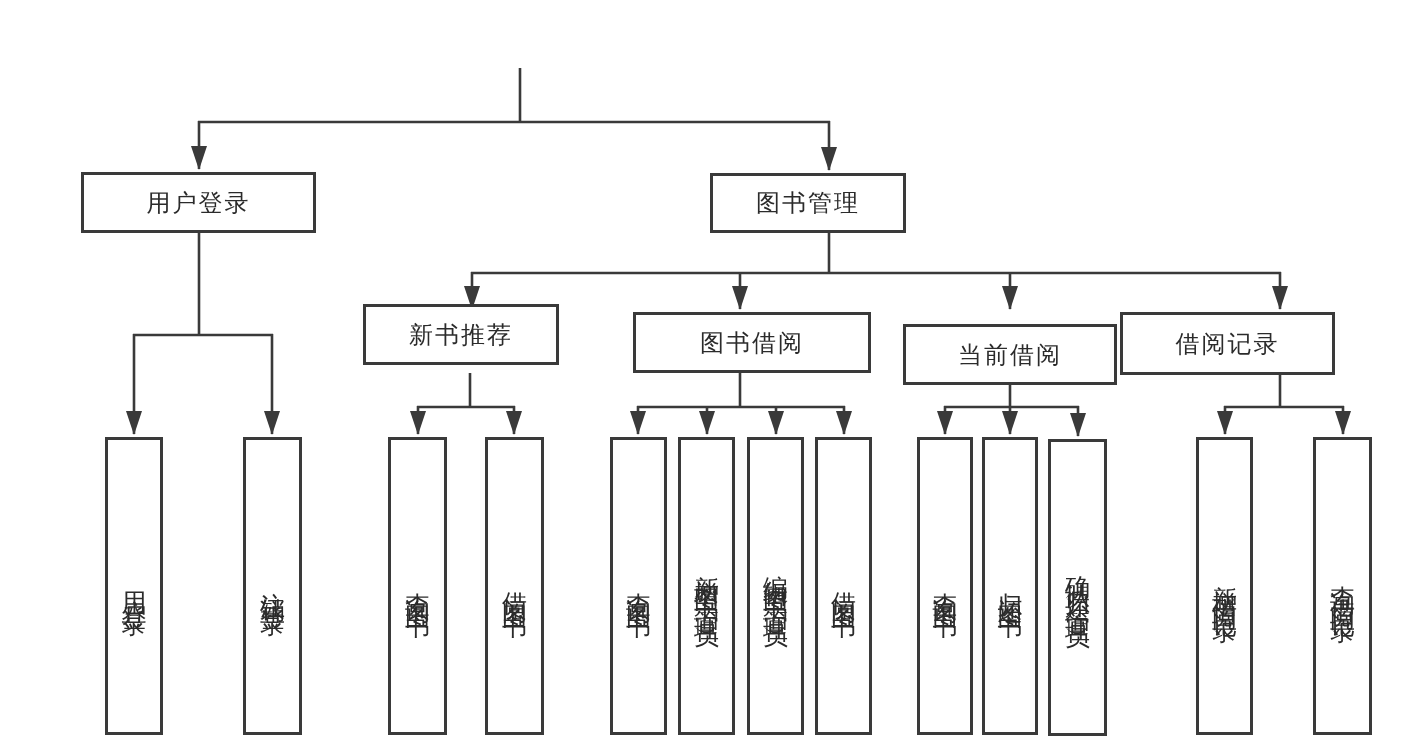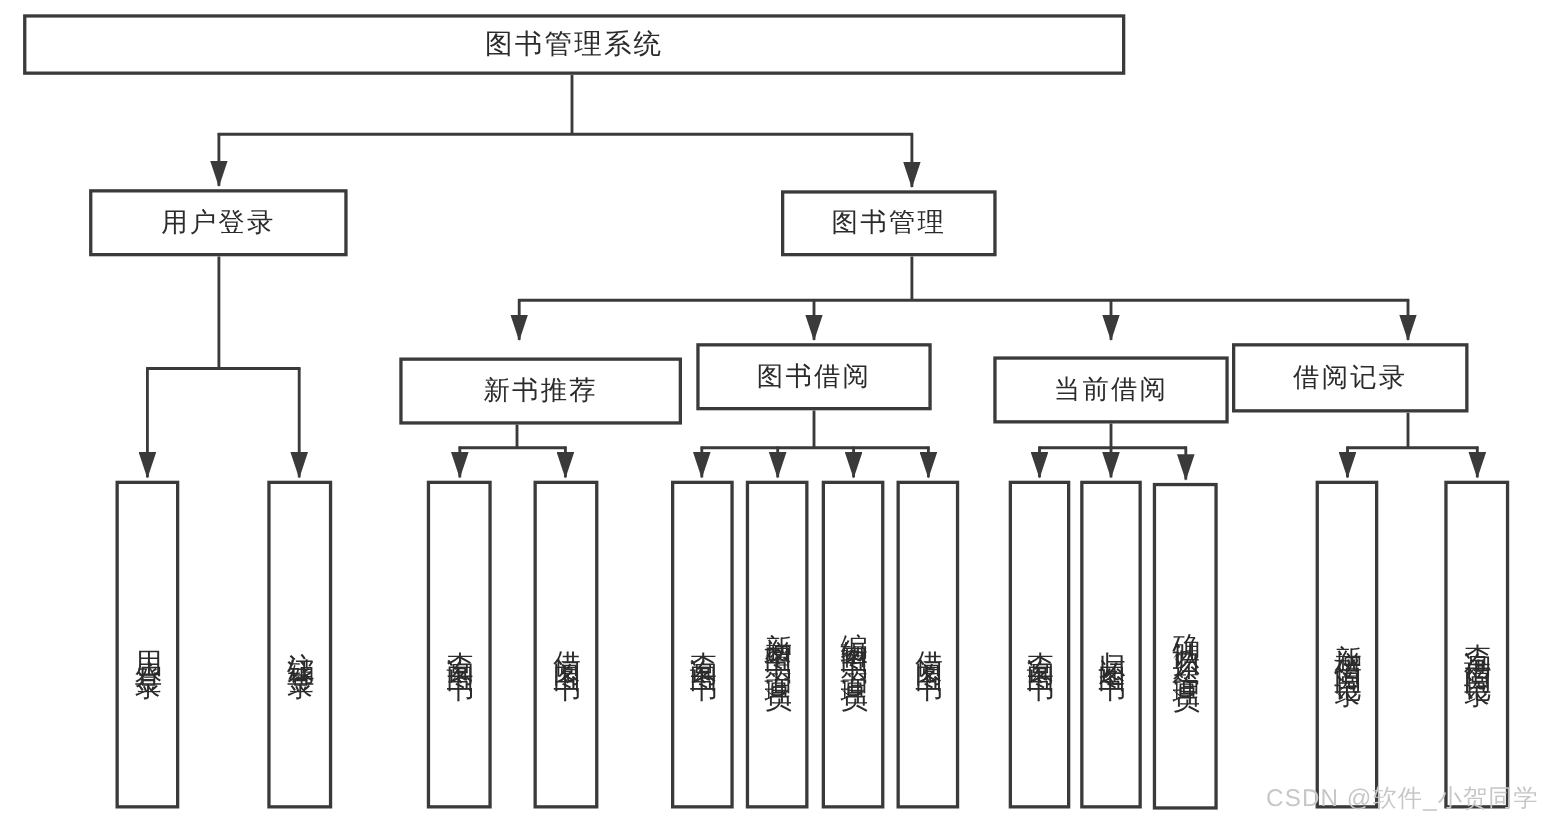--- a/index.html
+++ b/index.html
@@ -84,35 +84,32 @@
     <line x1="945" y1="406" x2="945" y2="434" marker-end="url(#arrow)"></line>
     <line x1="1010" y1="406" x2="1010" y2="434" marker-end="url(#arrow)"></line>
     <line x1="1078" y1="406" x2="1078" y2="436" marker-end="url(#arrow)"></line>
 
     <line x1="1280" y1="375" x2="1280" y2="407"></line>
     <line x1="1224" y1="407" x2="1344" y2="407"></line>
     <line x1="1225" y1="406" x2="1225" y2="434" marker-end="url(#arrow)"></line>
     <line x1="1343" y1="406" x2="1343" y2="434" marker-end="url(#arrow)"></line>
   </svg>
 
-  <div class="node root" style="left:21px;top:13px;width:1002px;height:55px">
-    <span>图书管理系统</span>
-  </div>
 
   <div class="node" style="left:81px;top:172px;width:235px;height:61px">
     <span>用户登录</span>
   </div>
   <div class="node" style="left:710px;top:173px;width:196px;height:60px">
     <span>图书管理</span>
   </div>
 
-  <div class="node" style="left:363px;top:325px;width:257px;height:61px">
+  <div class="node" style="left:363px;top:304px;width:196px;height:61px">
     <span>新书推荐</span>
   </div>
-  <div class="node" style="left:633px;top:312px;width:214px;height:61px">
+  <div class="node" style="left:633px;top:312px;width:238px;height:61px">
     <span>图书借阅</span>
   </div>
   <div class="node" style="left:903px;top:324px;width:214px;height:61px">
     <span>当前借阅</span>
   </div>
   <div class="node" style="left:1120px;top:312px;width:215px;height:63px">
     <span>借阅记录</span>
   </div>
 
   <div class="node v" style="left:105px;top:437px;width:58px;height:298px">
@@ -152,14 +149,13 @@
     <span>确认归还（管理员）</span>
   </div>
 
   <div class="node v" style="left:1196px;top:437px;width:57px;height:298px">
     <span>新增借阅记录</span>
   </div>
   <div class="node v" style="left:1313px;top:437px;width:59px;height:298px">
     <span>查询借阅记录</span>
   </div>
 
-  <div class="watermark">CSDN @软件_小贺同学</div>
 </div>
 
 </body></html>

